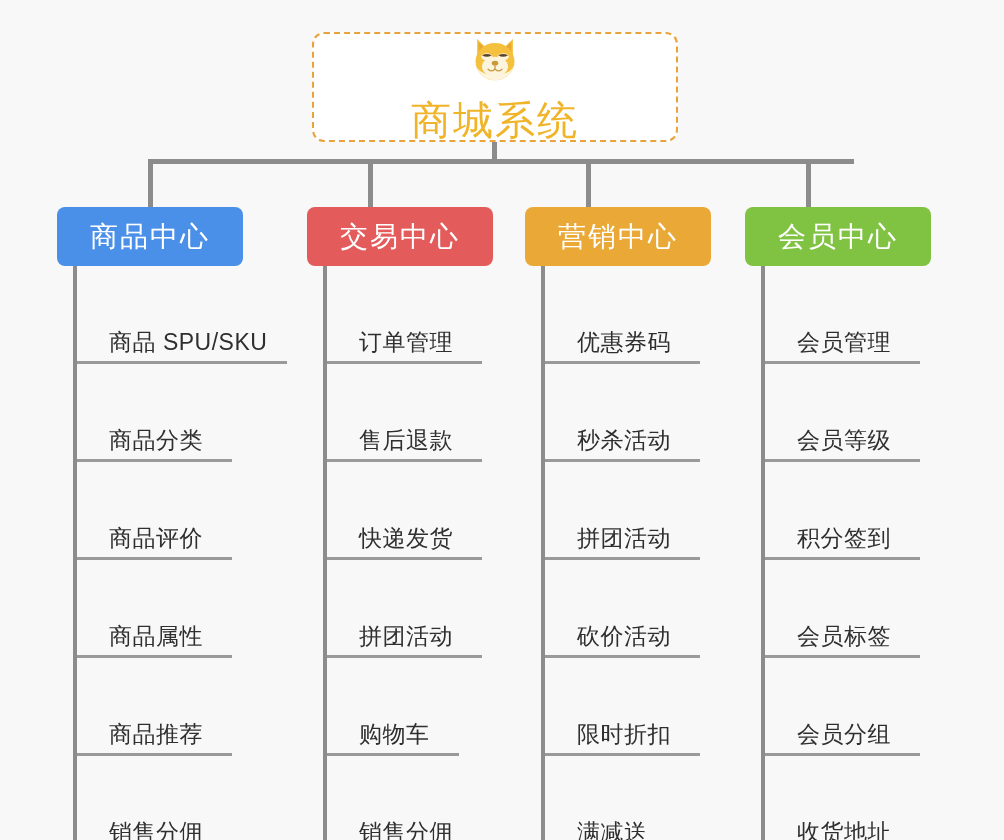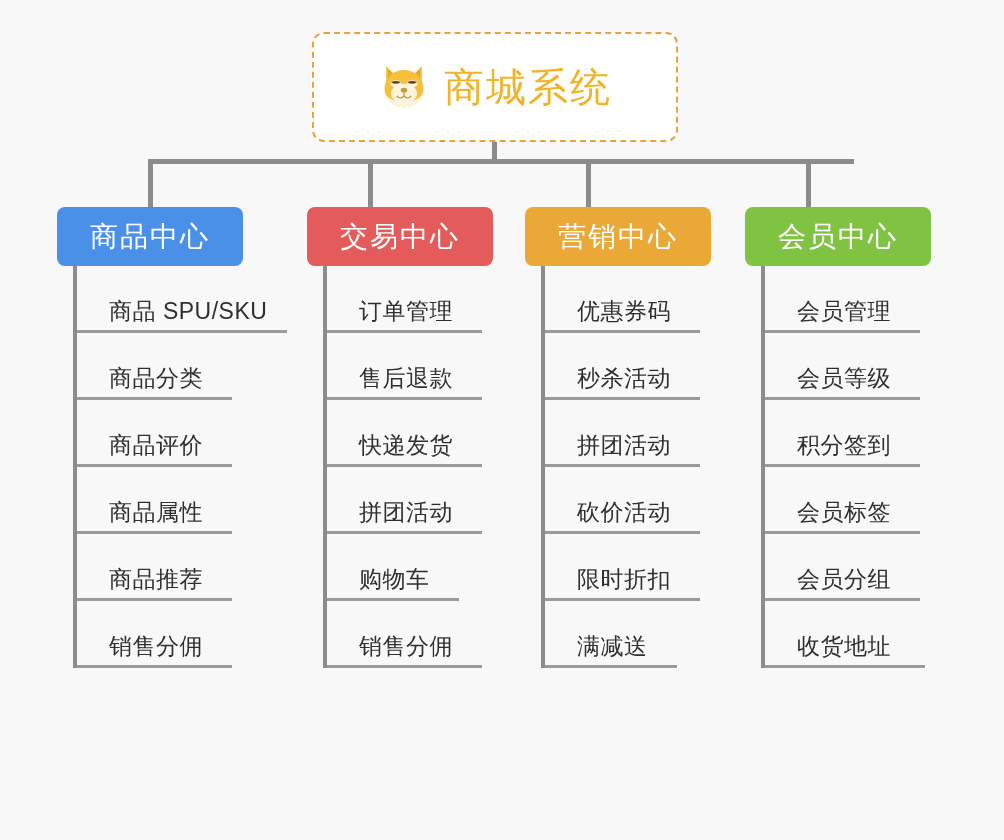--- a/index.html
+++ b/index.html
@@ -28,20 +28,21 @@
     width: 366px;
     height: 110px;
     box-sizing: border-box;
     background: #ffffff;
     border: 2px dashed #e8a33d;
     border-radius: 12px;
     display: flex;
     align-items: center;
     justify-content: center;
     gap: 14px;
+    flex-direction: column;
   }
   .root-title {
     font-size: 40px;
     color: #f0b429;
     letter-spacing: 2px;
     line-height: 1;
     white-space: nowrap;
   }
   .shiba-icon {
     width: 52px;
@@ -111,21 +112,21 @@
   
   .leaf-list {
     position: relative;
     margin-left: 16px;
     padding-left: 0;
     border-left: 4px solid #8c8c8c;
     margin-top: 0;
   }
   .leaf-item {
     position: relative;
-    height: 67px;
+    height: 98px;
     display: flex;
     align-items: flex-end;
     box-sizing: border-box;
   }
   .leaf-underline {
     position: absolute;
     left: 0;
     bottom: 0;
     height: 3px;
     background: #9a9a9a;

